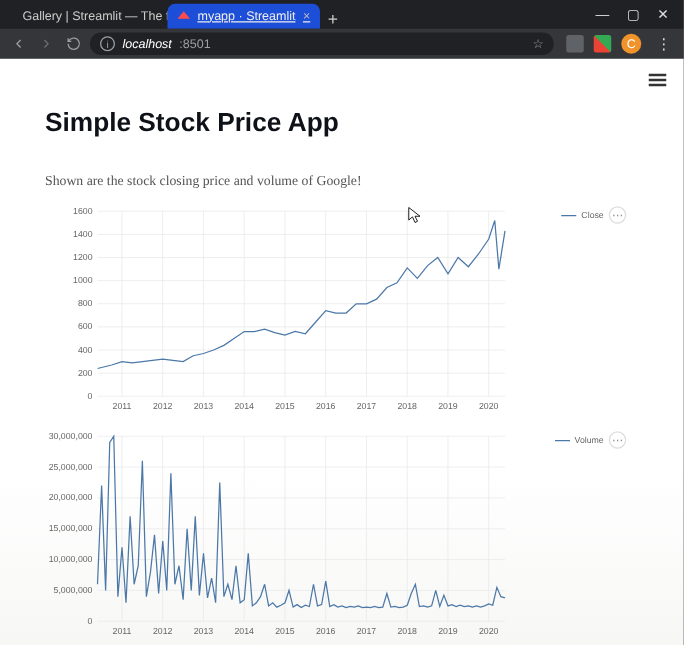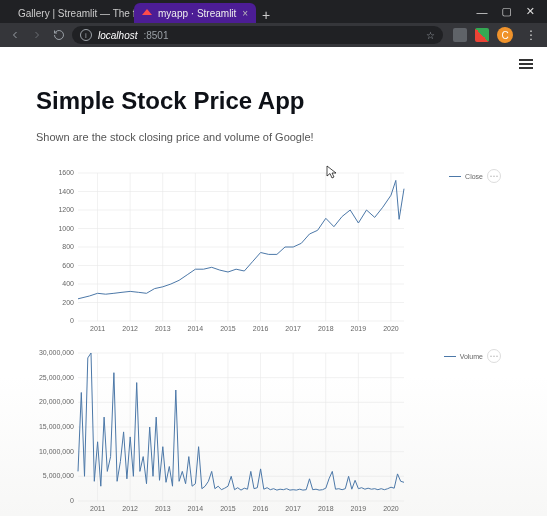--- a/index.html
+++ b/index.html
@@ -3,21 +3,21 @@
 <meta charset="utf-8">
 <style>
   * { box-sizing: border-box; margin: 0; padding: 0; }
   html, body { width: 547px; height: 516px; overflow: hidden; font-family: -apple-system, "Segoe UI", Arial, sans-serif; }
 
   
   .browser { width: 547px; height: 516px; background: #202124; display: flex; flex-direction: column; }
   .titlebar { height: 23px; display: flex; align-items: stretch; background: #202124; }
   .tabstrip { flex: 1; display: flex; align-items: flex-end; padding-left: 4px; }
   .tab { height: 20px; display: flex; align-items: center; gap: 6px; padding: 0 8px; font-size: 10px; color: #ccc; border-radius: 6px 6px 0 0; max-width: 130px; overflow: hidden; white-space: nowrap; }
-  .tab.active { background: #4c1d95; color: #eee; }
+  .tab.active { background: #1d4ed8; color: #eee; text-decoration: underline; }
   .tab .favicon { width: 10px; height: 10px; }
   .tab .tab-close { margin-left: auto; font-size: 10px; color: #bbb; cursor: pointer; }
   .newtab { width: 20px; display:flex; align-items:center; justify-content:center; color:#ccc; font-size:14px; cursor:pointer; }
   .wincontrols { display: flex; align-items: center; gap: 14px; padding: 0 12px; color: #ddd; }
   .wincontrols span { font-size: 11px; cursor: pointer; }
 
   .addrbar { height: 24px; background: #35363a; display: flex; align-items: center; gap: 4px; padding: 0 6px; }
   .navbtn { width: 18px; height: 18px; display:flex; align-items:center; justify-content:center; color:#9aa0a6; cursor:pointer; }
   .navbtn svg { width: 12px; height: 12px; }
   .omnibox { flex:1; display:flex; align-items:center; gap:6px; height:18px; background:#202124; border-radius:9px; padding:0 8px; font-size:10px; color:#ddd; }
@@ -29,22 +29,22 @@
   .extic { width:14px; height:14px; border-radius:2px; }
   .avatar { width:16px; height:16px; border-radius:50%; background:#f0932b; color:#fff; font-size:10px; display:flex; align-items:center; justify-content:center; }
   .kebab { color:#ddd; font-size:12px; padding:0 4px; cursor:pointer; }
 
   
   .page { flex:1; background: linear-gradient(to bottom, #ffffff 0%, #ffffff 70%, #f7f7f6 100%); position: relative; overflow:hidden; }
   .hamburger { position:absolute; top:10px; right:14px; cursor:pointer; }
   .hamburger div { width:14px; height:2px; background:#333; margin:2px 0; }
 
   .content { padding: 40px 36px 10px 36px; }
-  h1 { font-size: 24px; font-weight: 700; color:#0e1117; margin-bottom: 16px; }
-  .sub { font-size: 11px; color:#555; margin-bottom: 24px; }
+  h1 { font-size: 21px; font-weight: 700; color:#0e1117; margin-bottom: 28px; }
+  .sub { font-size: 11px; color:#555; margin-bottom: 12px; font-family: Liberation Serif, serif; }
 
   .chartbox { position: relative; margin-bottom: 10px; }
   .plot-svg { display:block; }
   .ytick, .xtick { font-size: 7px; fill:#666; }
   .gridline { stroke:#e8e8e8; stroke-width:0.6; }
   .series { stroke:#4c78a8; stroke-width:1; fill:none; }
   .legend { position:absolute; top:2px; right:10px; display:flex; align-items:center; gap:4px; font-size:7px; color:#666; }
   .legend .ln { width:12px; height:1px; background:#4c78a8; }
   .legend .dots { width:14px; height:14px; border:1px solid #ddd; border-radius:50%; display:flex; align-items:center; justify-content:center; font-size:9px; color:#888; cursor:pointer; }
 

